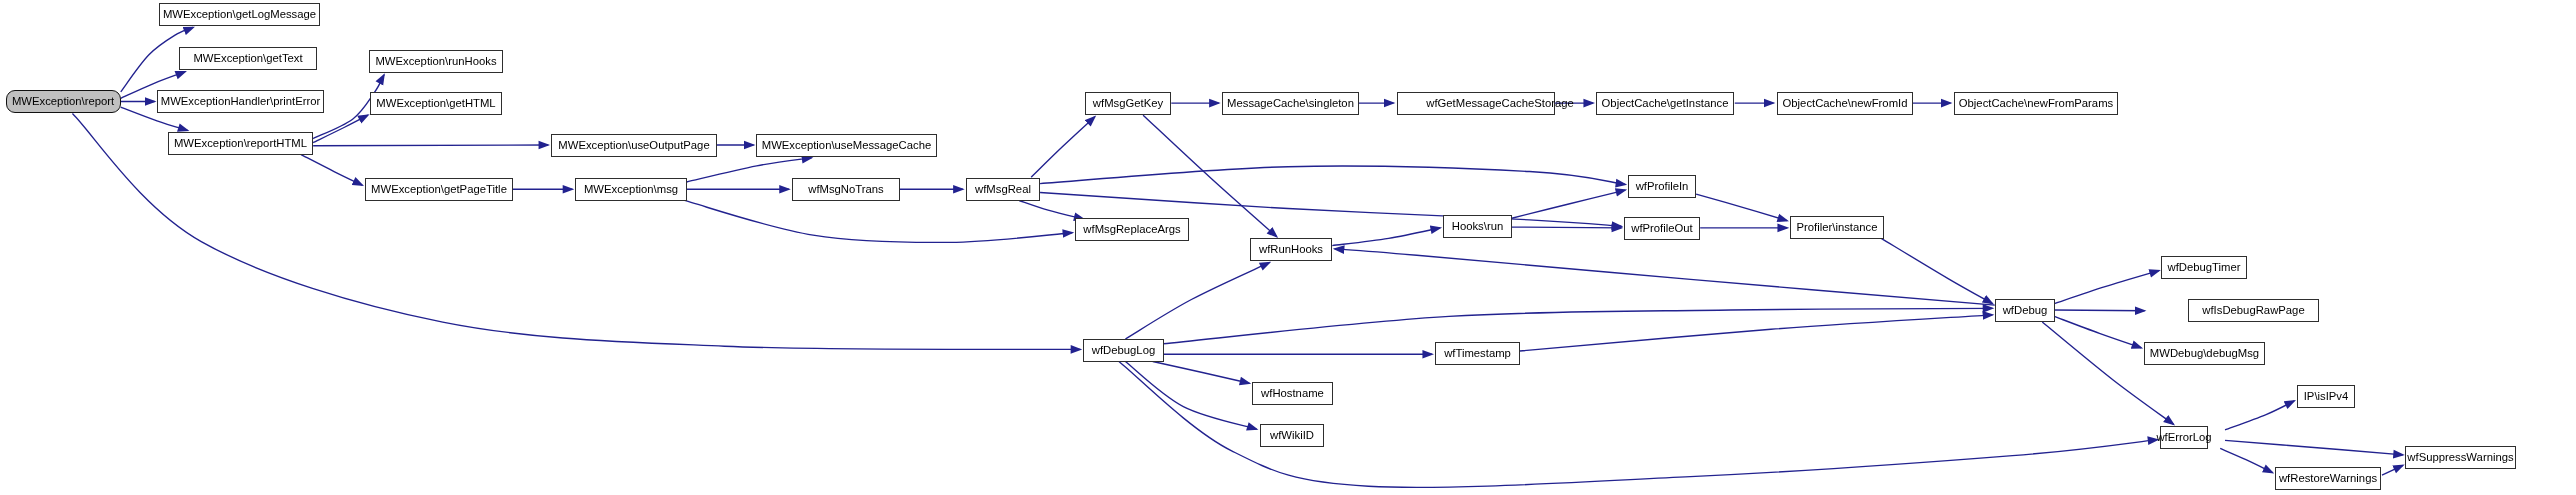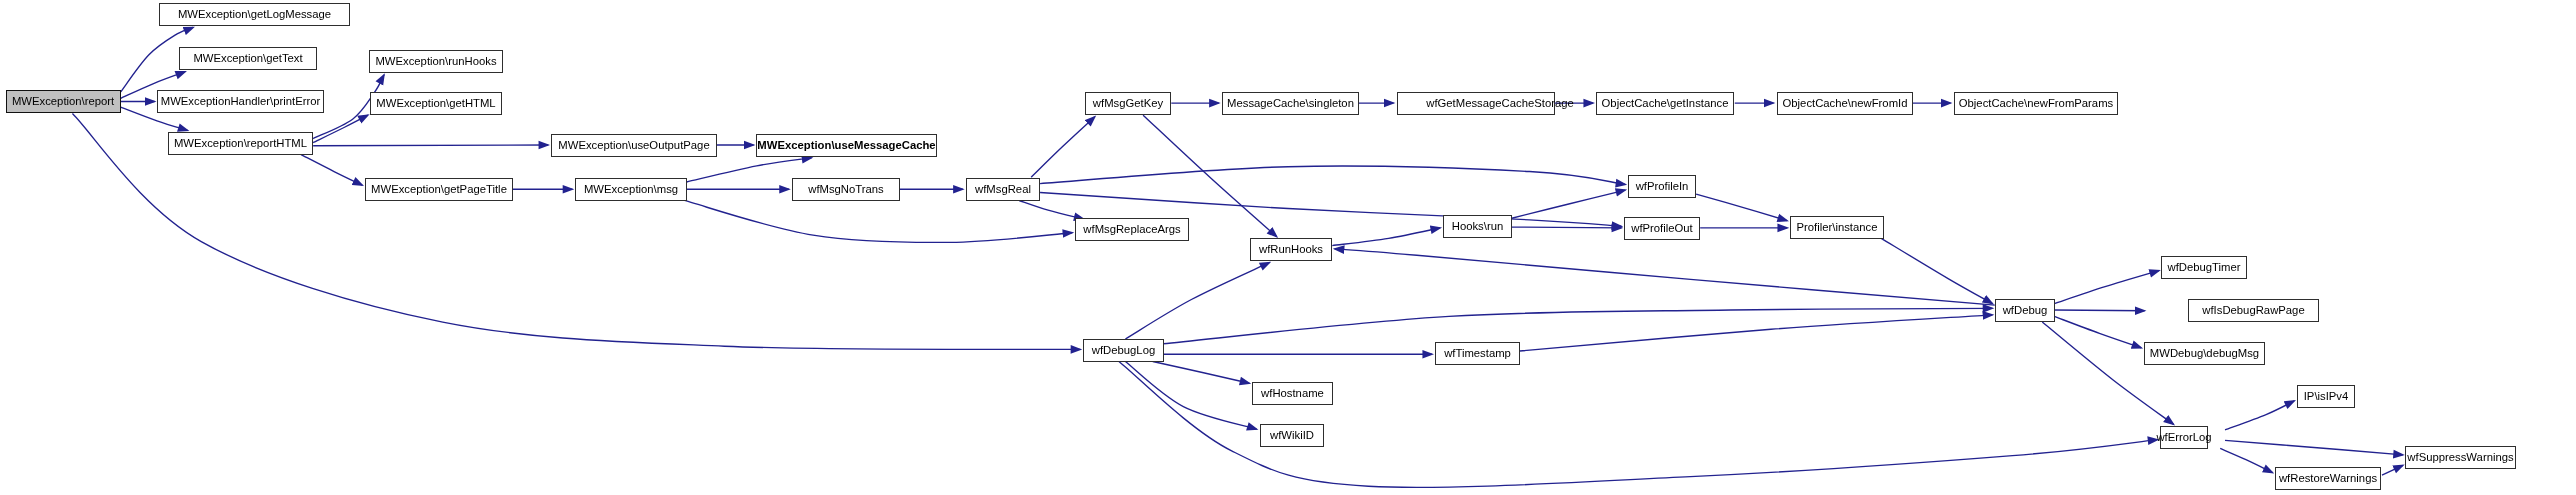--- a/index.html
+++ b/index.html
@@ -19,20 +19,21 @@
     border:1.2px solid #2e2e2e;
     color:#000000;
     font-size:11.3px;
     white-space:nowrap;
     z-index:2;
     cursor:pointer;
   }
   .gnode.start{
     background:#c0c0c0;
     border-color:#111111;
+    border-radius:9px;
   }
 </style>
 </head>
 <body>
 
 <div class="canvas">
     <svg width="2576" height="496" class="edges" viewBox="0 0 3200 616">
       <defs>
         <marker id="arw" viewBox="0 0 12 10" refX="10" refY="5" markerWidth="15" markerHeight="12" markerUnits="userSpaceOnUse" orient="auto">
           <path d="M0,0.5 L12,5 L0,9.5 z" fill="#22228f"></path>
@@ -80,28 +81,28 @@
       <path d="M1445,440 L1779,440" fill="none" stroke="#22228f" stroke-width="1.7" marker-end="url(#arw)"></path>
       <path d="M1432,449 C1442.5,451.3333333333333 1475,458.5 1495,463 C1515,467.5 1542.5,473.8333333333333 1552,476" fill="none" stroke="#22228f" stroke-width="1.7" marker-end="url(#arw)"></path>
       <path d="M1398,449 C1410,458.3333333333333 1442.8333333333333,491 1470,505 C1497.1666666666667,519 1545.8333333333333,528.3333333333334 1561,533" fill="none" stroke="#22228f" stroke-width="1.7" marker-end="url(#arw)"></path>
       <path d="M1390,449 C1413.3333333333333,467.5 1478.3333333333333,534.1666666666666 1530,560 C1581.6666666666667,585.8333333333334 1605,598.6666666666666 1700,604 C1795,609.3333333333334 1966.6666666666667,598.3333333333334 2100,592 C2233.3333333333335,585.6666666666666 2403.3333333333335,573.6666666666666 2500,566 C2596.6666666666665,558.3333333333334 2650,549.3333333333334 2680,546" fill="none" stroke="#22228f" stroke-width="1.7" marker-end="url(#arw)"></path>
       <path d="M2764,534 C2772.5,530.8333333333334 2800.6666666666665,521 2815,515 C2829.3333333333335,509 2844.1666666666665,500.8333333333333 2850,498" fill="none" stroke="#22228f" stroke-width="1.7" marker-end="url(#arw)"></path>
       <path d="M2764,547 C2785,548.6666666666666 2853.1666666666665,554 2890,557 C2926.8333333333335,560 2969.1666666666665,563.6666666666666 2985,565" fill="none" stroke="#22228f" stroke-width="1.7" marker-end="url(#arw)"></path>
       <path d="M2758,557 C2763.3333333333335,559.3333333333334 2779.1666666666665,566 2790,571 C2800.8333333333335,576 2817.5,584.3333333333334 2823,587" fill="none" stroke="#22228f" stroke-width="1.7" marker-end="url(#arw)"></path>
       <path d="M2959,590 L2985,578" fill="none" stroke="#22228f" stroke-width="1.7" marker-end="url(#arw)"></path>
     </svg>
     <div class="gnode start" style="left: 5.6px; top: 90px; width: 115px; height: 22.5px;">MWException\report</div>
-    <div class="gnode" style="left: 159px; top: 3.2px; width: 191px; height: 22.5px;">MWException\getLogMessage</div>
+    <div class="gnode" style="left: 159px; top: 3.2px; width: 161px; height: 22.5px;">MWException\getLogMessage</div>
     <div class="gnode" style="left: 179px; top: 47px; width: 138px; height: 22.5px;">MWException\getText</div>
     <div class="gnode" style="left: 157px; top: 90px; width: 167px; height: 22.5px;">MWExceptionHandler\printError</div>
     <div class="gnode" style="left: 369px; top: 50px; width: 134px; height: 22.5px;">MWException\runHooks</div>
     <div class="gnode" style="left: 370px; top: 92px; width: 132px; height: 22.5px;">MWException\getHTML</div>
     <div class="gnode" style="left: 168px; top: 132px; width: 145px; height: 22.5px;">MWException\reportHTML</div>
     <div class="gnode" style="left: 551px; top: 134px; width: 166px; height: 22.5px;">MWException\useOutputPage</div>
-    <div class="gnode" style="left: 756px; top: 134px; width: 181px; height: 22.5px; font-weight: bold;">MWException\useMessageCache</div>
+    <div class="gnode" style="left: 756px; top: 134px; width: 181px; height: 22.5px;">MWException\useMessageCache</div>
     <div class="gnode" style="left: 365px; top: 178px; width: 148px; height: 22.5px;">MWException\getPageTitle</div>
     <div class="gnode" style="left: 575px; top: 178px; width: 112px; height: 22.5px;">MWException\msg</div>
     <div class="gnode" style="left: 792px; top: 178px; width: 108px; height: 22.5px;">wfMsgNoTrans</div>
     <div class="gnode" style="left: 966px; top: 178px; width: 74px; height: 22.5px;">wfMsgReal</div>
     <div class="gnode" style="left: 1085px; top: 92px; width: 86px; height: 22.5px;">wfMsgGetKey</div>
     <div class="gnode" style="left: 1222px; top: 92px; width: 137px; height: 22.5px;">MessageCache\singleton</div>
     <div class="gnode" style="left: 1397px; top: 92px; width: 158px; height: 22.5px; padding-left: 48px;">wfGetMessageCacheStorage</div>
     <div class="gnode" style="left: 1596px; top: 92px; width: 138px; height: 22.5px;">ObjectCache\getInstance</div>
     <div class="gnode" style="left: 1777px; top: 92px; width: 136px; height: 22.5px;">ObjectCache\newFromId</div>
     <div class="gnode" style="left: 1954px; top: 92px; width: 164px; height: 22.5px;">ObjectCache\newFromParams</div>

